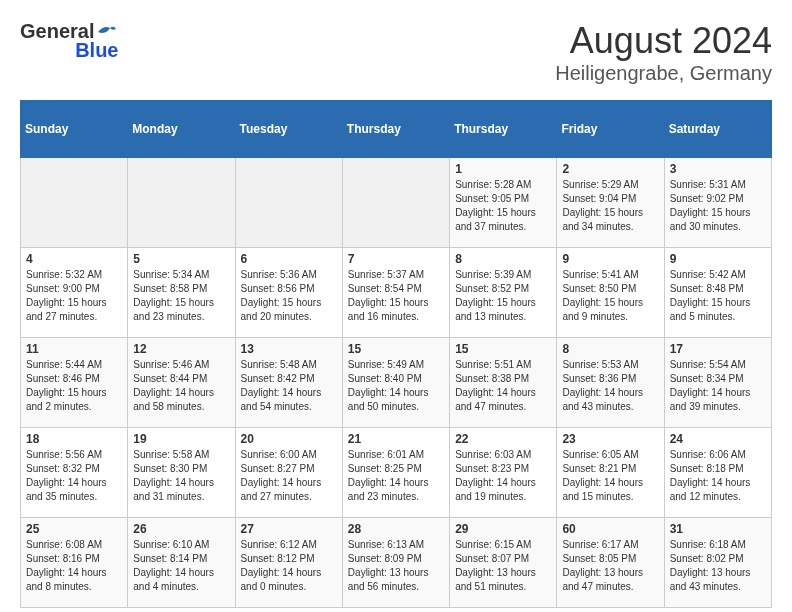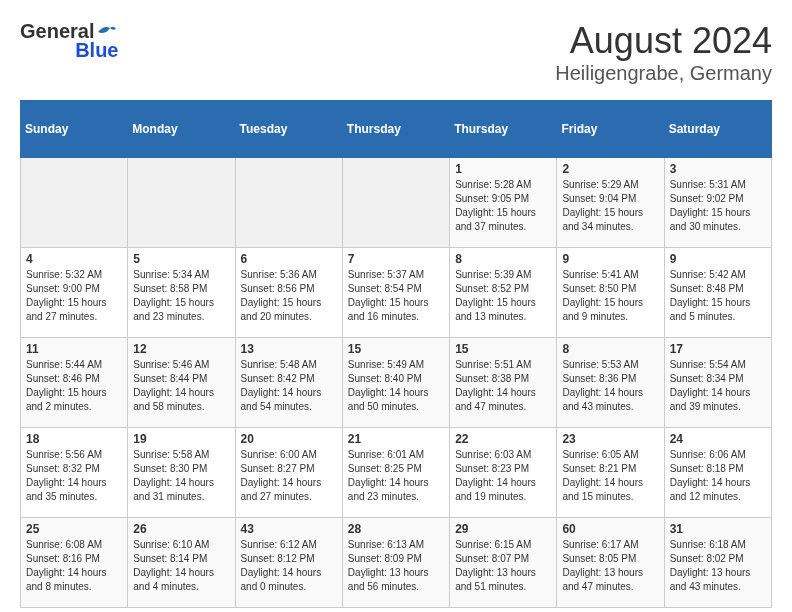--- a/index.html
+++ b/index.html
@@ -222,21 +222,21 @@
       <tr>
         <td>
           <span class="day-number">25</span>
           <div class="day-info">Sunrise: 6:08 AM<br>Sunset: 8:16 PM<br>Daylight: 14 hours<br>and 8 minutes.</div>
         </td>
         <td>
           <span class="day-number">26</span>
           <div class="day-info">Sunrise: 6:10 AM<br>Sunset: 8:14 PM<br>Daylight: 14 hours<br>and 4 minutes.</div>
         </td>
         <td>
-          <span class="day-number">43</span>
+          <span class="day-number">27</span>
           <div class="day-info">Sunrise: 6:12 AM<br>Sunset: 8:12 PM<br>Daylight: 14 hours<br>and 0 minutes.</div>
         </td>
         <td>
           <span class="day-number">28</span>
           <div class="day-info">Sunrise: 6:13 AM<br>Sunset: 8:09 PM<br>Daylight: 13 hours<br>and 56 minutes.</div>
         </td>
         <td>
           <span class="day-number">29</span>
           <div class="day-info">Sunrise: 6:15 AM<br>Sunset: 8:07 PM<br>Daylight: 13 hours<br>and 51 minutes.</div>
         </td>

